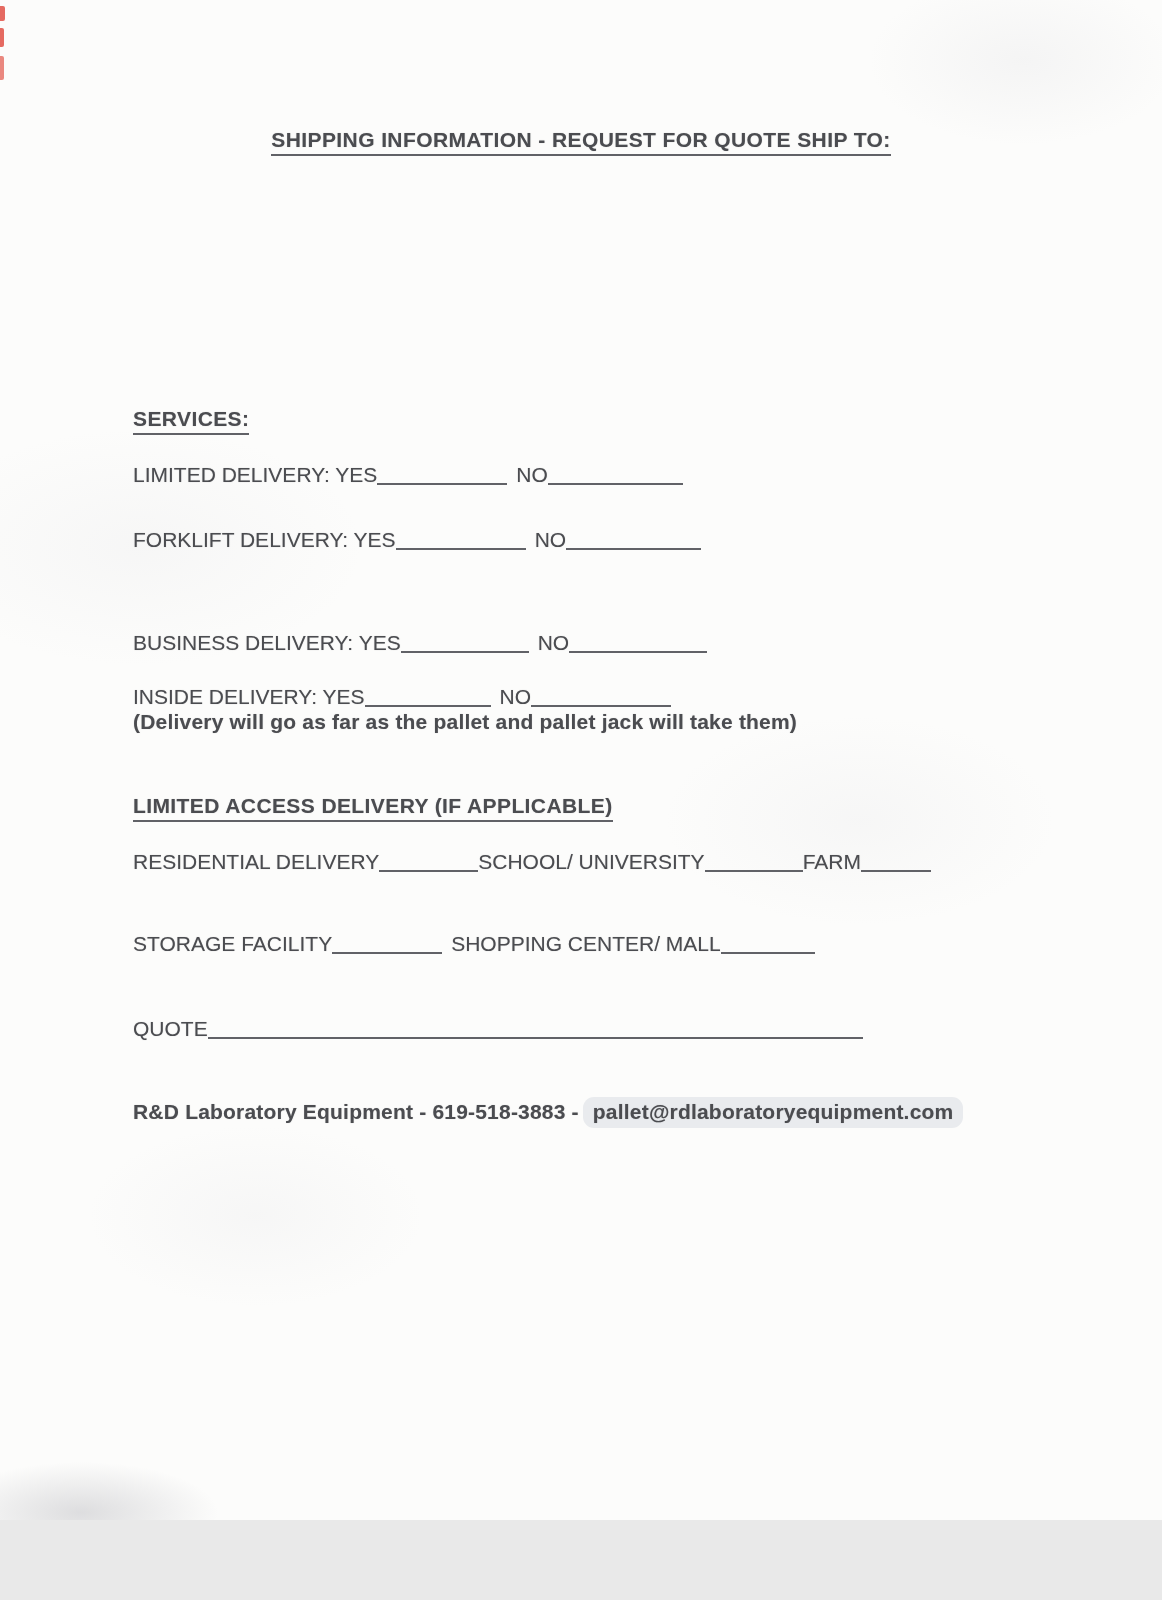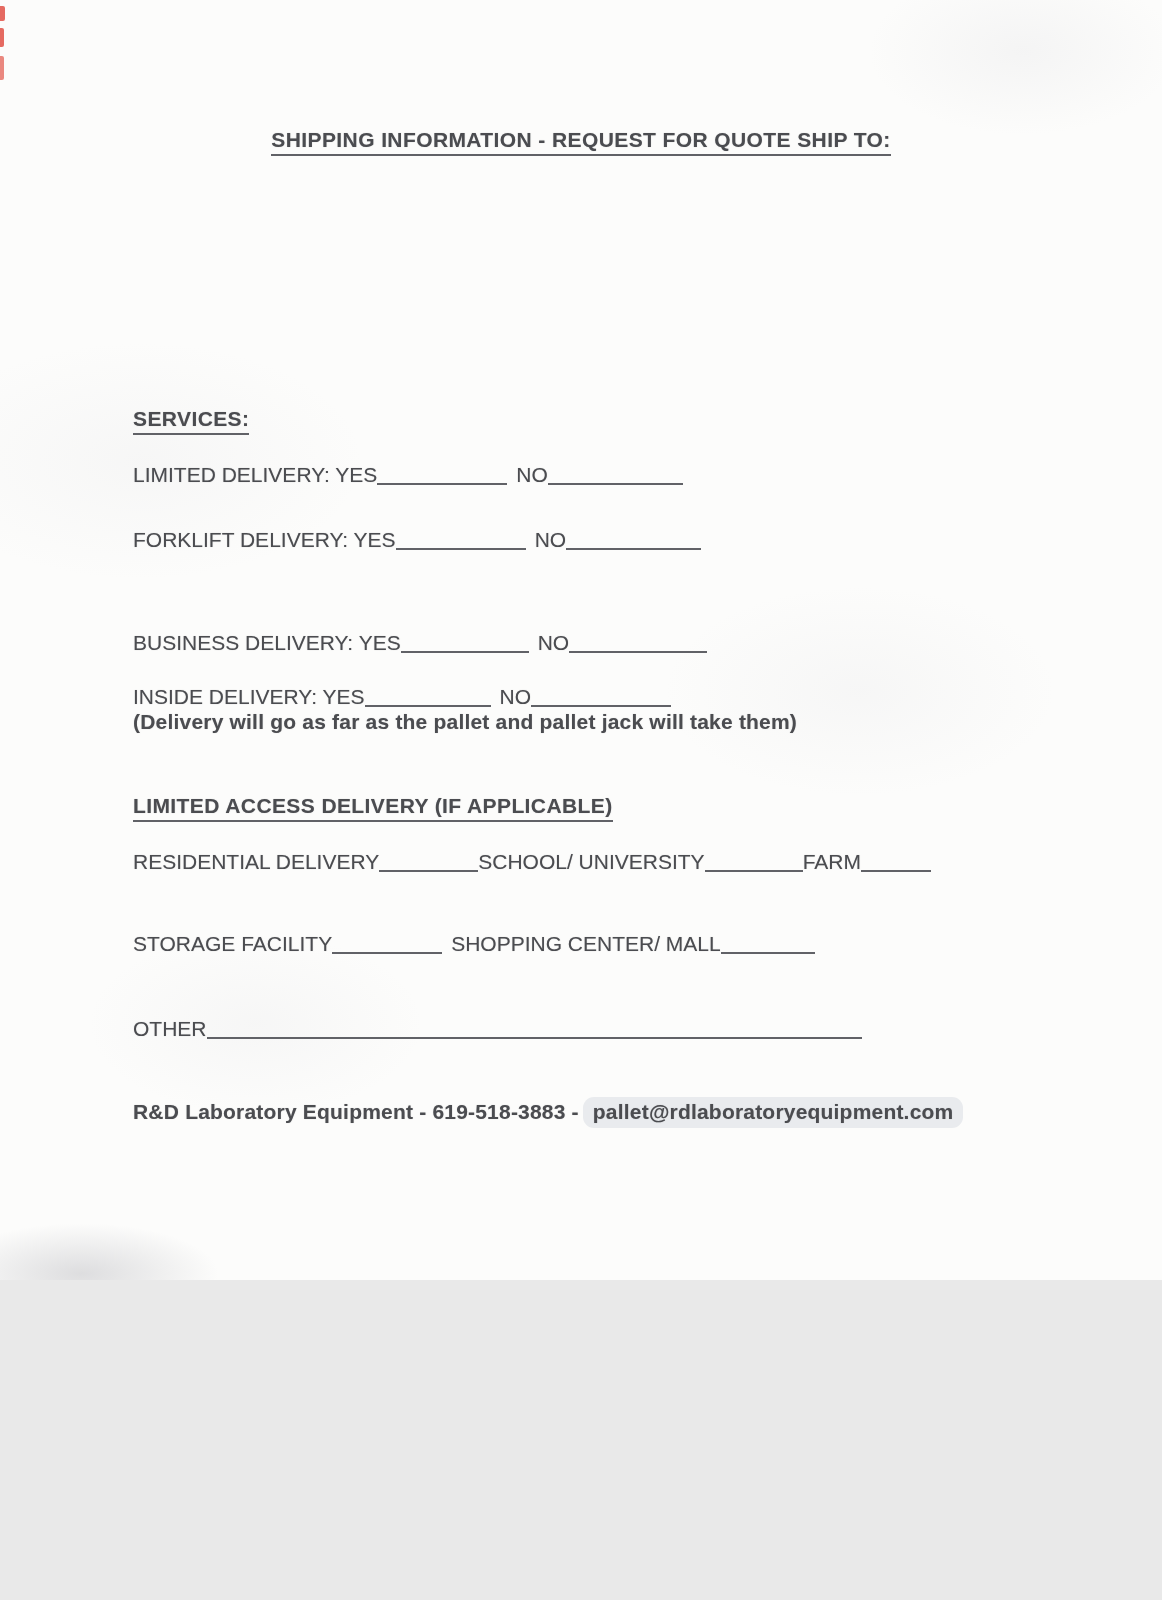--- a/index.html
+++ b/index.html
@@ -6,21 +6,21 @@
     --ink:#4b4c50;
     --line:#616267;
     --highlight:#e9ebee;
     --mark:#dd3a2d;
     --paper:#fcfcfb;
   }
   *{margin:0;padding:0;box-sizing:border-box;}
   html,body{background:#e9e9e9;}
   .page{
     position:relative;
-    width:1162px;height:1280px;
+    width:1162px;height:1520px;
     background:var(--paper);
     overflow:hidden;
     font-family:"Liberation Sans","DejaVu Sans",sans-serif;
     color:var(--ink);
     font-size:21px;
     text-shadow:0 0 1px rgba(75,76,80,0.35);
     text-decoration:underline;
   }
   .noise{
     position:absolute;inset:0;pointer-events:none;
@@ -119,19 +119,19 @@
 
   <div class="row" style="top:850px;">
     <span>RESIDENTIAL DELIVERY</span><span class="blank" style="width:99px;"></span><span>SCHOOL/ UNIVERSITY</span><span class="blank" style="width:98px;"></span><span>FARM</span><span class="blank" style="width:70px;"></span>
   </div>
 
   <div class="row" style="top:932px;">
     <span>STORAGE FACILITY</span><span class="blank" style="width:110px;"></span><span class="gap-m">SHOPPING CENTER/ MALL</span><span class="blank" style="width:94px;"></span>
   </div>
 
   <div class="row" style="top:1017px;">
-    <span>OTHER</span><span class="blank" style="width:655px;"></span>
+    <span>QUOTE</span><span class="blank" style="width:655px;"></span>
   </div>
 
   <div class="row footer" style="top:1100px;">
     <span>R&amp;D Laboratory Equipment - 619-518-3883 -</span><span class="email-pill">pallet@rdlaboratoryequipment.com</span>
   </div>
 </div>
 
 </body></html>

